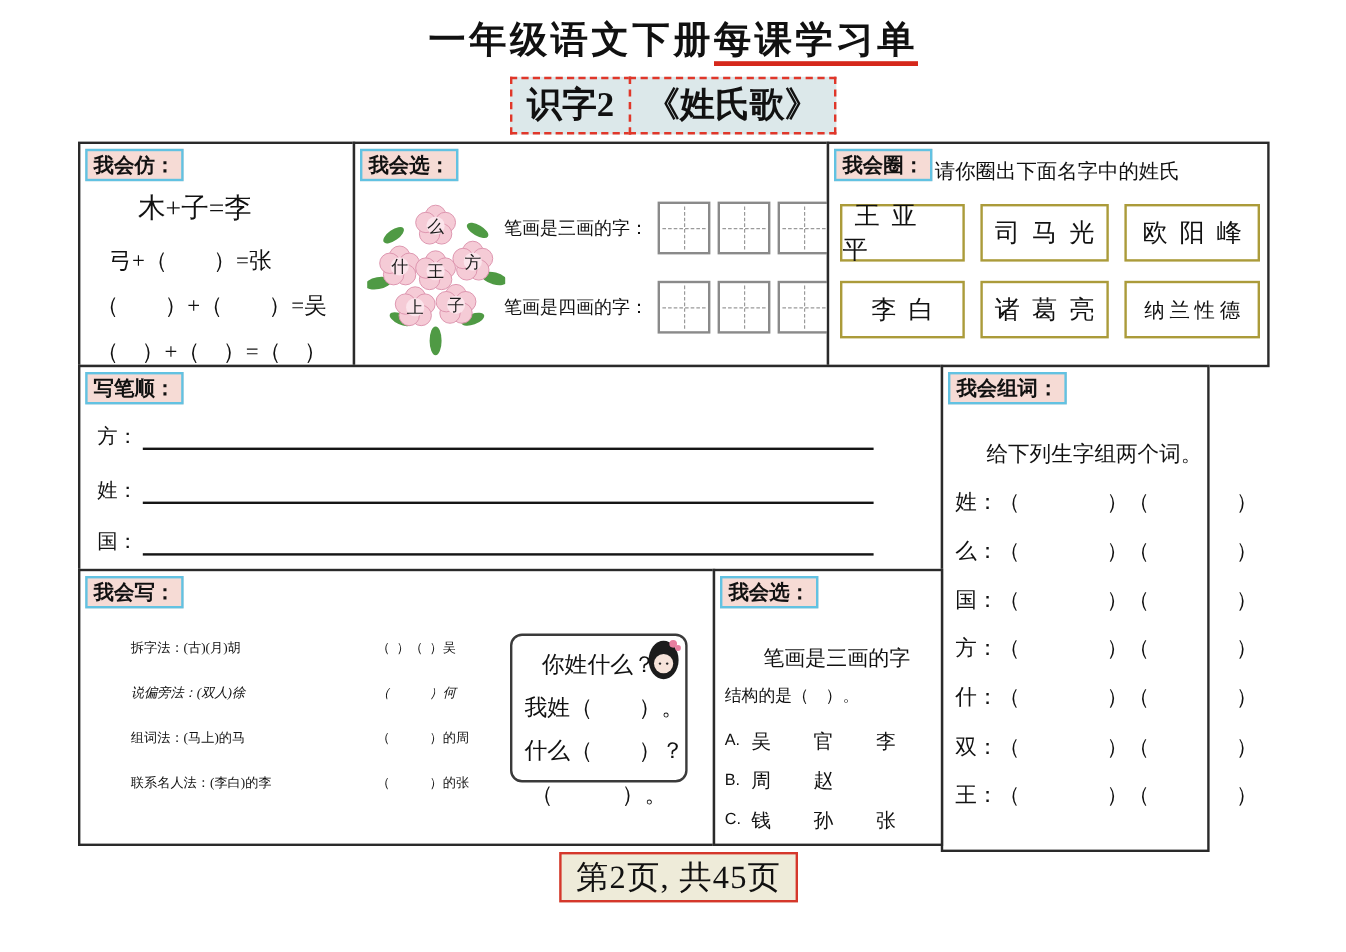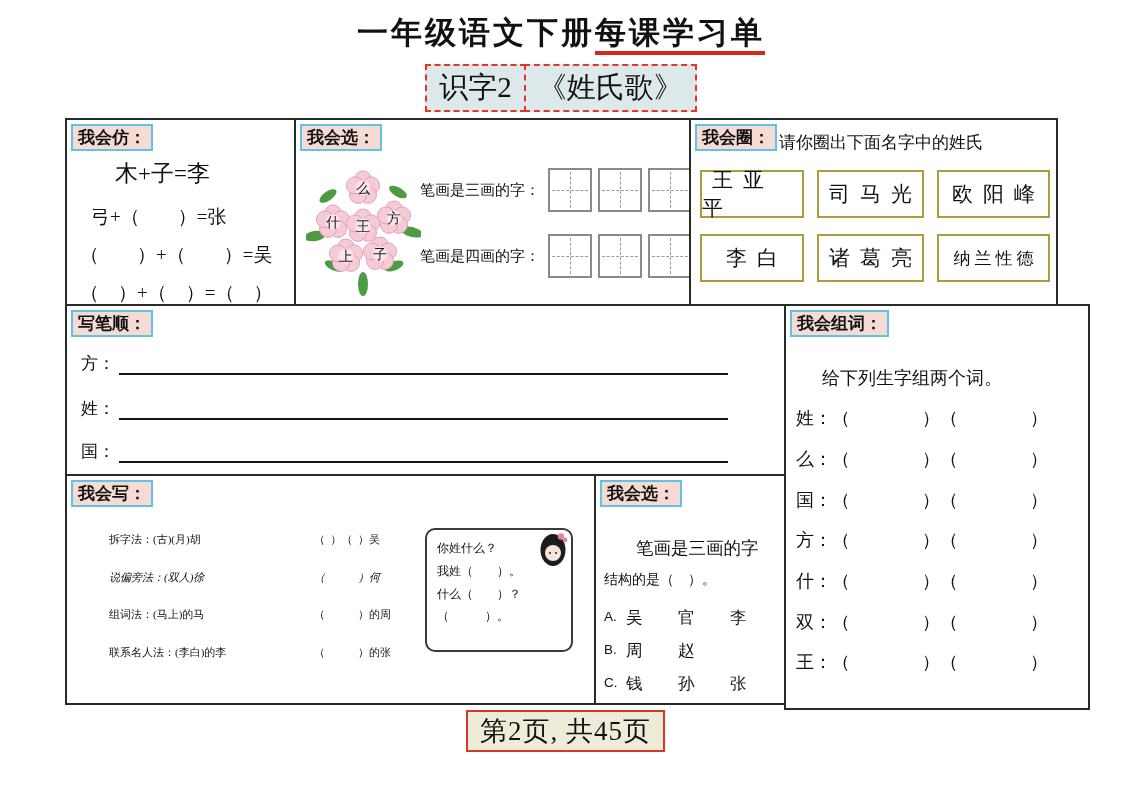--- a/index.html
+++ b/index.html
@@ -3,37 +3,37 @@
 <meta charset="utf-8">
 <style>
   html,body{margin:0;padding:0;background:#fff;}
   .page{position:relative;width:1122px;height:793px;background:#ffffff;
         font-family:"Liberation Serif","DejaVu Serif",serif;color:#111;overflow:hidden;}
 
   
   .title{position:absolute;top:12px;left:0;width:100%;text-align:center;
          font-size:31px;letter-spacing:3px;font-weight:bold;}
   .title .u{border-bottom:4px solid #d5281b;padding-bottom:1px;}
-  .subtitle{position:absolute;top:64px;left:0;width:100%;text-align:center;font-size:29px;font-weight:normal;}
+  .subtitle{position:absolute;top:64px;left:0;width:100%;text-align:center;font-size:29px;font-weight:bold;}
   .sub-box{display:inline-block;background:#dce8ea;border:2px dashed #e0372a;padding:2px 12px;}
   .sub-box + .sub-box{margin-left:-2px;}
 
   
   .sec{position:absolute;border:2px solid #2a2a2a;background:#fff;box-sizing:border-box;}
   .hdr{position:absolute;top:4px;left:4px;background:#f6dbd5;border:2px solid #62c2e2;
        font-family:"Liberation Sans","DejaVu Sans",sans-serif;font-weight:bold;
        font-size:17px;line-height:1.25;padding:1px 5px;white-space:nowrap;}
   .pre{white-space:pre;}
 
   
   .sec-fang{left:65px;top:118px;width:231px;height:188px;}
   .sec-xuan-top{left:294px;top:118px;width:397px;height:188px;}
   .sec-quan{left:689px;top:118px;width:369px;height:188px;}
   .sec-bishun{left:65px;top:304px;width:721px;height:224px;}
-  .sec-zuci{left:784px;top:304px;width:306px;height:406px;}
+  .sec-zuci{left:784px;top:304px;width:224px;height:406px;}
   .sec-xie{left:65px;top:474px;width:531px;height:231px;}
   .sec-xuan-bottom{left:594px;top:474px;width:192px;height:231px;}
 
   
   .fang-line{position:absolute;font-size:19px;}
   .fl1{top:38px;left:48px;font-size:23px;text-align:center;}
   .fl2{top:84px;left:24px;}
   .fl3{top:122px;left:13px;}
   .fl4{top:160px;left:13px;}
 
@@ -71,21 +71,21 @@
   .zc1{top:100px;} .zc2{top:141px;} .zc3{top:182px;} .zc4{top:222px;}
   .zc5{top:263px;} .zc6{top:304px;} .zc7{top:344px;}
 
   
   .xie-row{position:absolute;left:42px;width:470px;display:flex;font-size:11px;}
   .xie-method{flex:none;width:205px;}
   .xr1{top:56px;} .xr2{top:94px;font-style:italic;} .xr3{top:131px;} .xr4{top:169px;}
   .dialog{position:absolute;left:358px;top:52px;width:148px;height:124px;
           border:2px solid #3a3a3a;border-radius:10px;box-sizing:border-box;
           padding:7px 10px;background:#fff;}
-  .dialog-line{font-size:12px;line-height:1.9;white-space:pre;}
+  .dialog-line{font-size:19px;line-height:1.9;white-space:pre;text-align:center;}
   .avatar{position:absolute;top:2px;right:3px;}
 
   
   .xb-line1{position:absolute;top:60px;left:40px;font-size:17.5px;white-space:nowrap;}
   .xb-line2{position:absolute;top:95px;left:8px;font-size:14px;white-space:nowrap;}
   .xb-opt{position:absolute;left:8px;display:flex;font-size:16.5px;}
   .xb-letter{font-family:"Liberation Sans","DejaVu Sans",sans-serif;font-size:13.5px;
              width:22px;flex:none;padding-top:2px;}
   .xb-ch{width:52px;flex:none;}
   .xo1{top:131px;} .xo2{top:164px;} .xo3{top:197px;}

